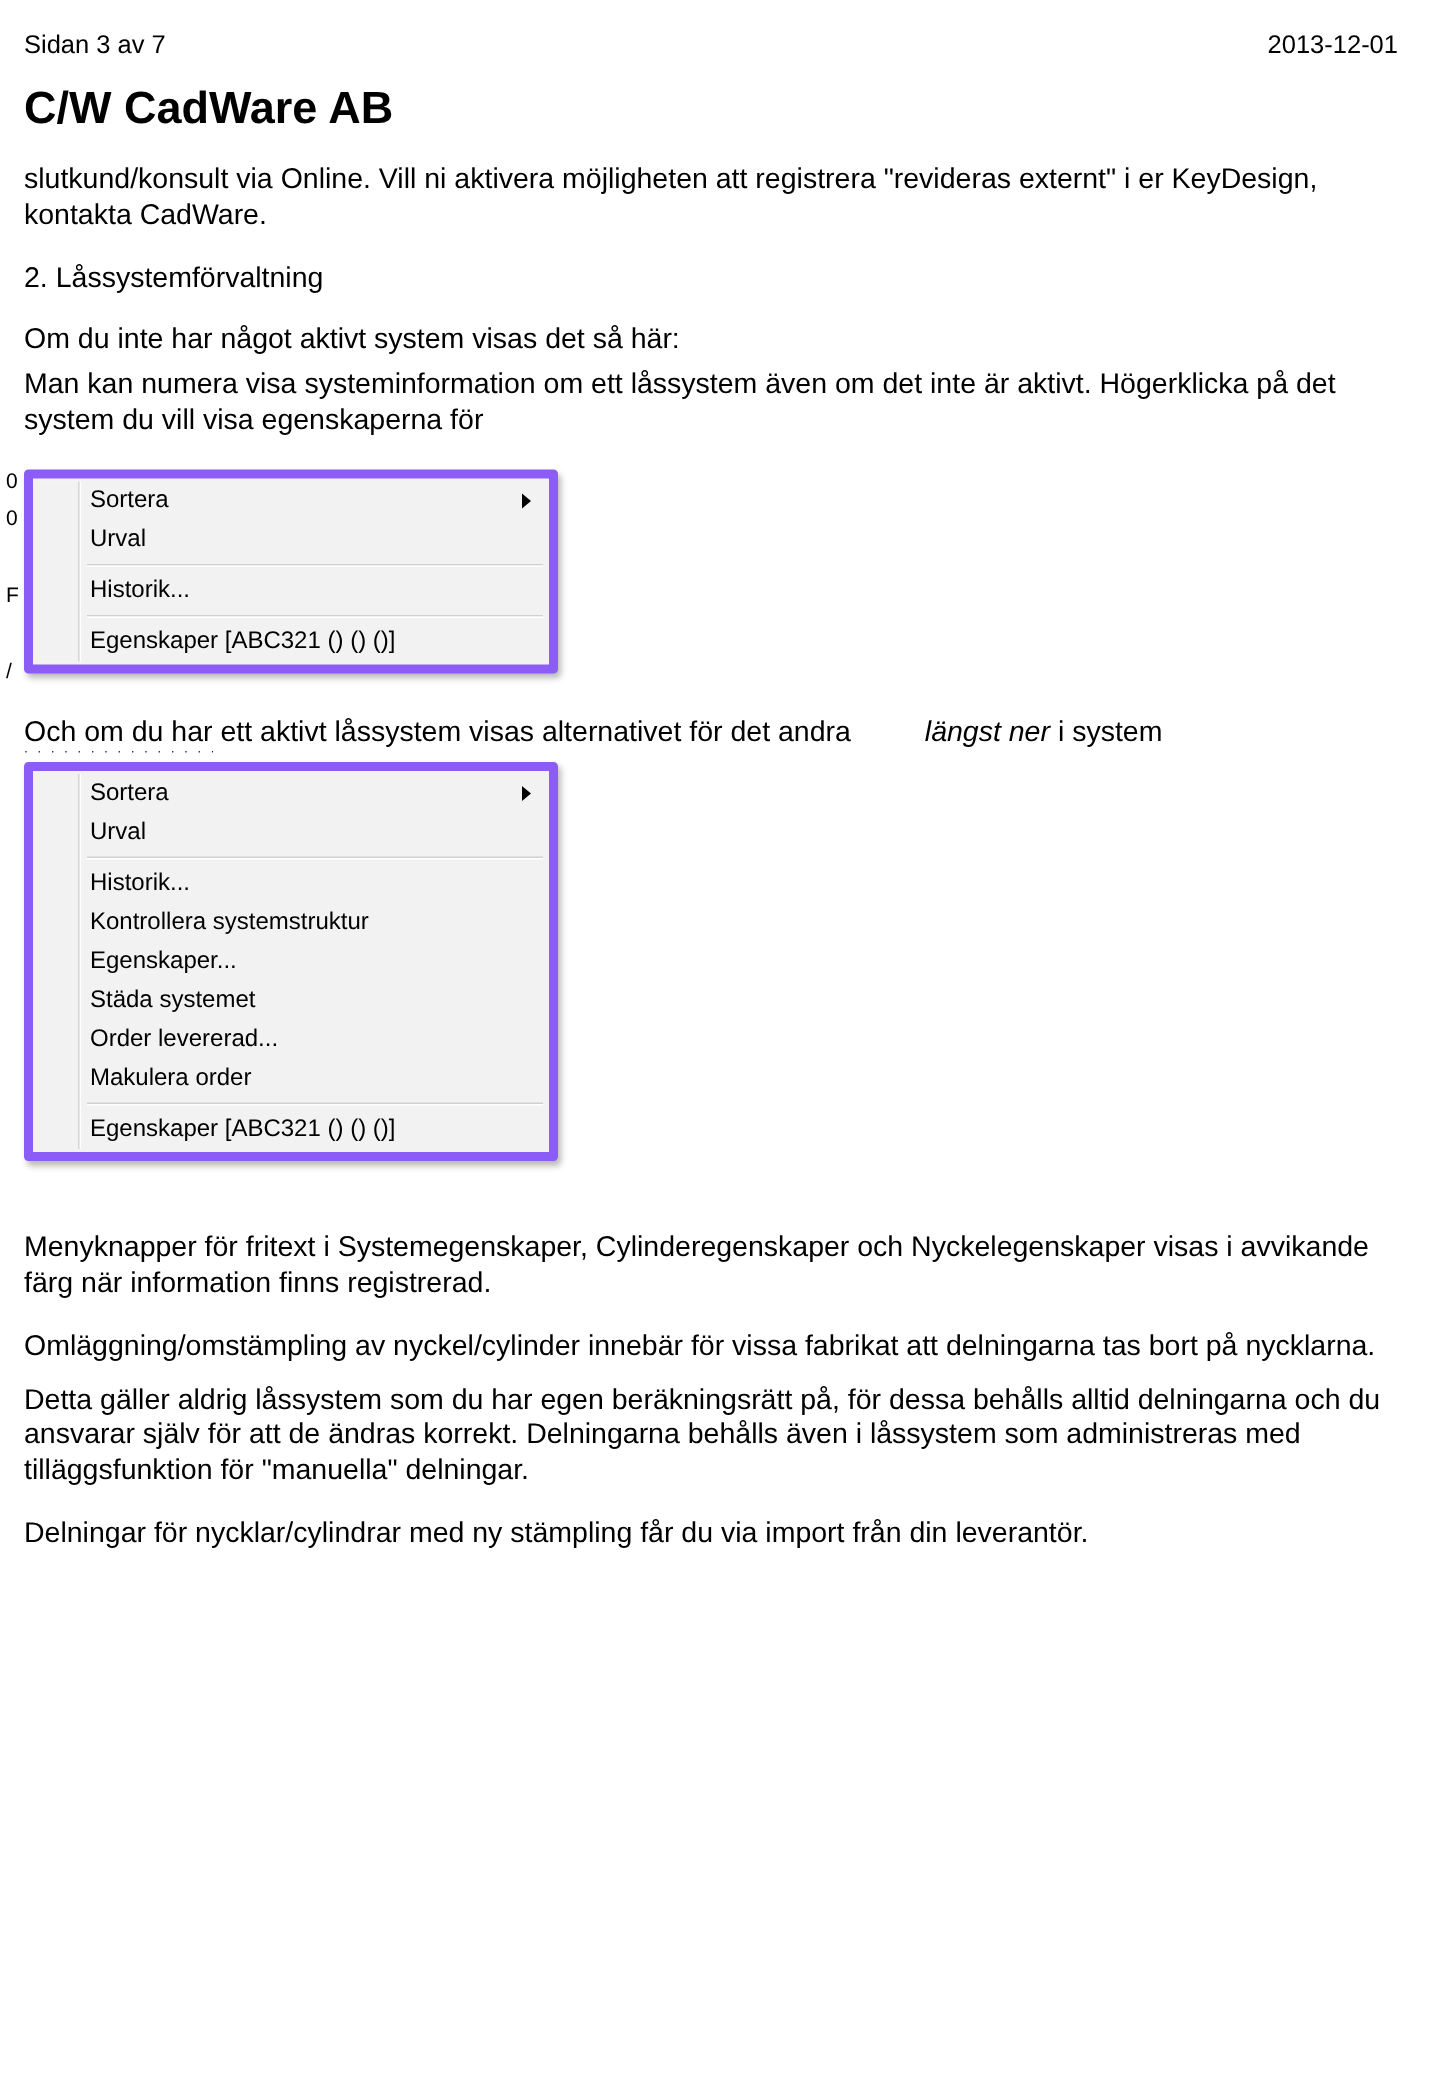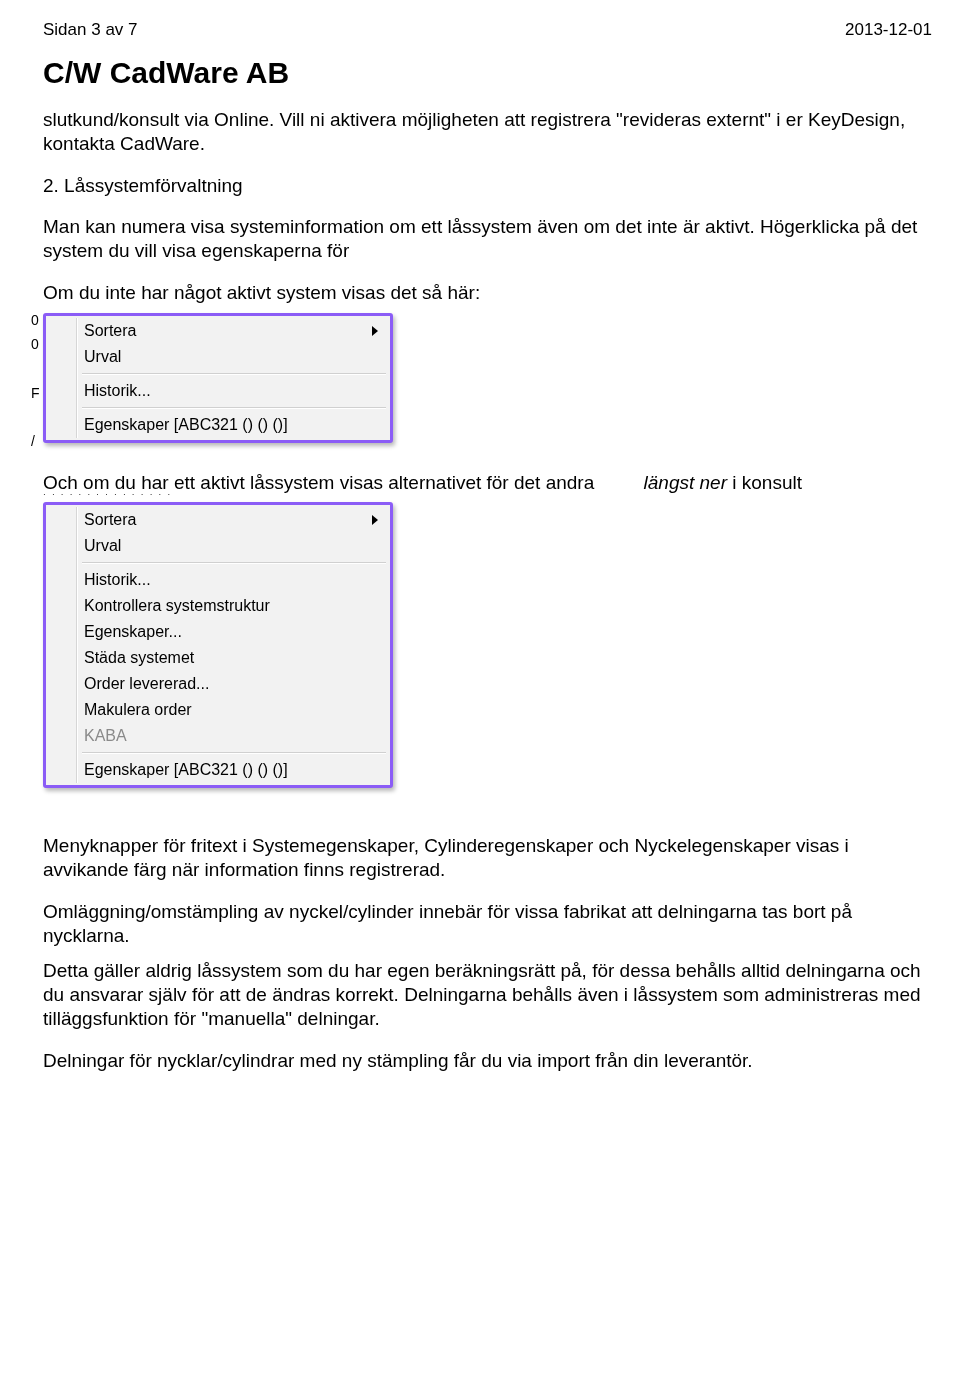--- a/index.html
+++ b/index.html
@@ -4,21 +4,21 @@
 <style>
   html, body {
     margin: 0;
     padding: 0;
     background: #fff;
     font-family: Arial, Helvetica, sans-serif;
     color: #000;
     width: 960px;
   }
   .page {
-    padding: 20px 28px 40px 43px;
+    padding: 20px 28px 40px 16px;
     box-sizing: border-box;
   }
   .header-line {
     display: flex;
     justify-content: space-between;
     font-family: Verdana, Arial, sans-serif;
     font-size: 17px;
     color: #000;
     margin-bottom: 6px;
   }
@@ -44,21 +44,21 @@
   }
 
   
   .ctx-wrap {
     position: relative;
     display: inline-block;
     margin: 2px 0 18px 0;
   }
   .ctx-menu {
     background: #f2f2f2;
-    border: 3px solid #8b5cf6;
+    border: 6px solid #8b5cf6;
     border-radius: 3px;
     box-shadow: 2px 3px 4px rgba(0,0,0,0.28);
     font-family: "Segoe UI", Arial, sans-serif;
     font-size: 16px;
     color: #000;
     padding: 2px;
     width: 340px;
     position: relative;
   }
   .ctx-wide { width: 340px; }
@@ -137,22 +137,22 @@
     <span>Sidan 3 av 7</span>
     <span>2013-12-01</span>
   </div>
 
   <div class="company">C/W CadWare AB</div>
 
   <div class="para">slutkund/konsult via Online. Vill ni aktivera möjligheten att registrera "revideras externt" i er KeyDesign, kontakta CadWare.</div>
 
   <div class="para section-heading">2. Låssystemförvaltning</div>
 
+  <div class="para" style="margin-bottom:6px">Om du inte har något aktivt system visas det så här:</div>
   <div class="para">Man kan numera visa systeminformation om ett låssystem även om det inte är aktivt. Högerklicka på det system du vill visa egenskaperna för</div>
-  <div class="para" style="margin-bottom:6px">Om du inte har något aktivt system visas det så här:</div>
 
   
   <div class="ctx-wrap">
     <div class="left-cutoff one">
       <span>0</span>
         <span>0</span>
         <span>&nbsp;</span>
         <span>F</span>
         <span>&nbsp;</span>
         <span>/</span>
@@ -171,21 +171,21 @@
           <span class="label">Historik...</span>
         </div>
         <div class="ctx-sep"></div>
         <div class="ctx-item">
           <span class="label">Egenskaper [ABC321 () () ()]</span>
         </div>
       </div>
   </div>
 
   <div class="para" style="margin-top:10px;margin-bottom:6px">
-    <span>Och om du har ett aktivt låssystem visas alternativet för det andra </span><span class="italic">längst ner</span><span> i konsult</span>
+    <span>Och om du har ett aktivt låssystem visas alternativet för det andra </span><span class="italic">längst ner</span><span> i system</span>
   </div>
 
   
   <div class="ctx-wrap">
     <div class="dotrow">· · · · · · · · · · · · · · ·</div>
     <div id="menu-long" class="ctx-menu ctx-wide">
       <div class="ctx-gutter"></div>
     <div class="ctx-item">
           <span class="label">Sortera</span>
           <span class="arrow"></span>
@@ -205,23 +205,20 @@
         </div>
         <div class="ctx-item">
           <span class="label">Städa systemet</span>
         </div>
         <div class="ctx-item">
           <span class="label">Order levererad...</span>
         </div>
         <div class="ctx-item">
           <span class="label">Makulera order</span>
         </div>
-        <div class="ctx-item disabled">
-          <span class="label">KABA</span>
-        </div>
         <div class="ctx-sep"></div>
         <div class="ctx-item">
           <span class="label">Egenskaper [ABC321 () () ()]</span>
         </div>
       </div>
   </div>
 
   <div class="para" style="margin-top:28px">Menyknapper för fritext i Systemegenskaper, Cylinderegenskaper och Nyckelegenskaper visas i avvikande färg när information finns registrerad.</div>
   <div class="para" style="margin-bottom:12px">Omläggning/omstämpling av nyckel/cylinder innebär för vissa fabrikat att delningarna tas bort på nycklarna.</div>
   <div class="para">Detta gäller aldrig låssystem som du har egen beräkningsrätt på, för dessa behålls alltid delningarna och du ansvarar själv för att de ändras korrekt. Delningarna behålls även i låssystem som administreras med tilläggsfunktion för "manuella" delningar.</div>

